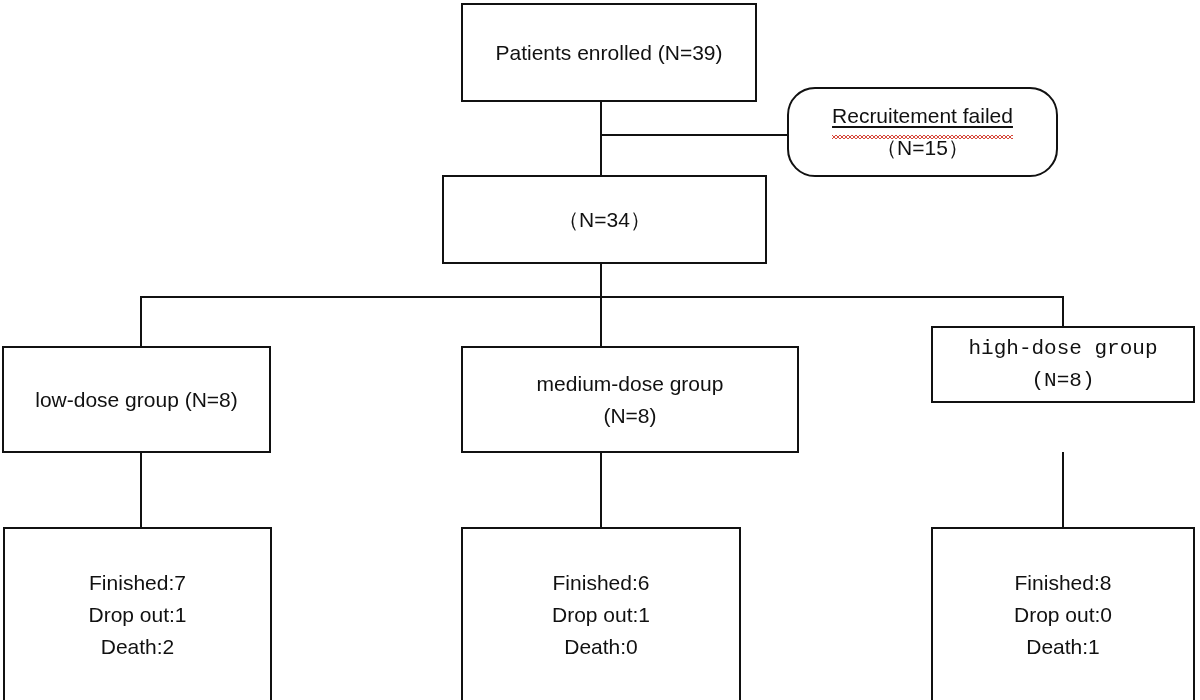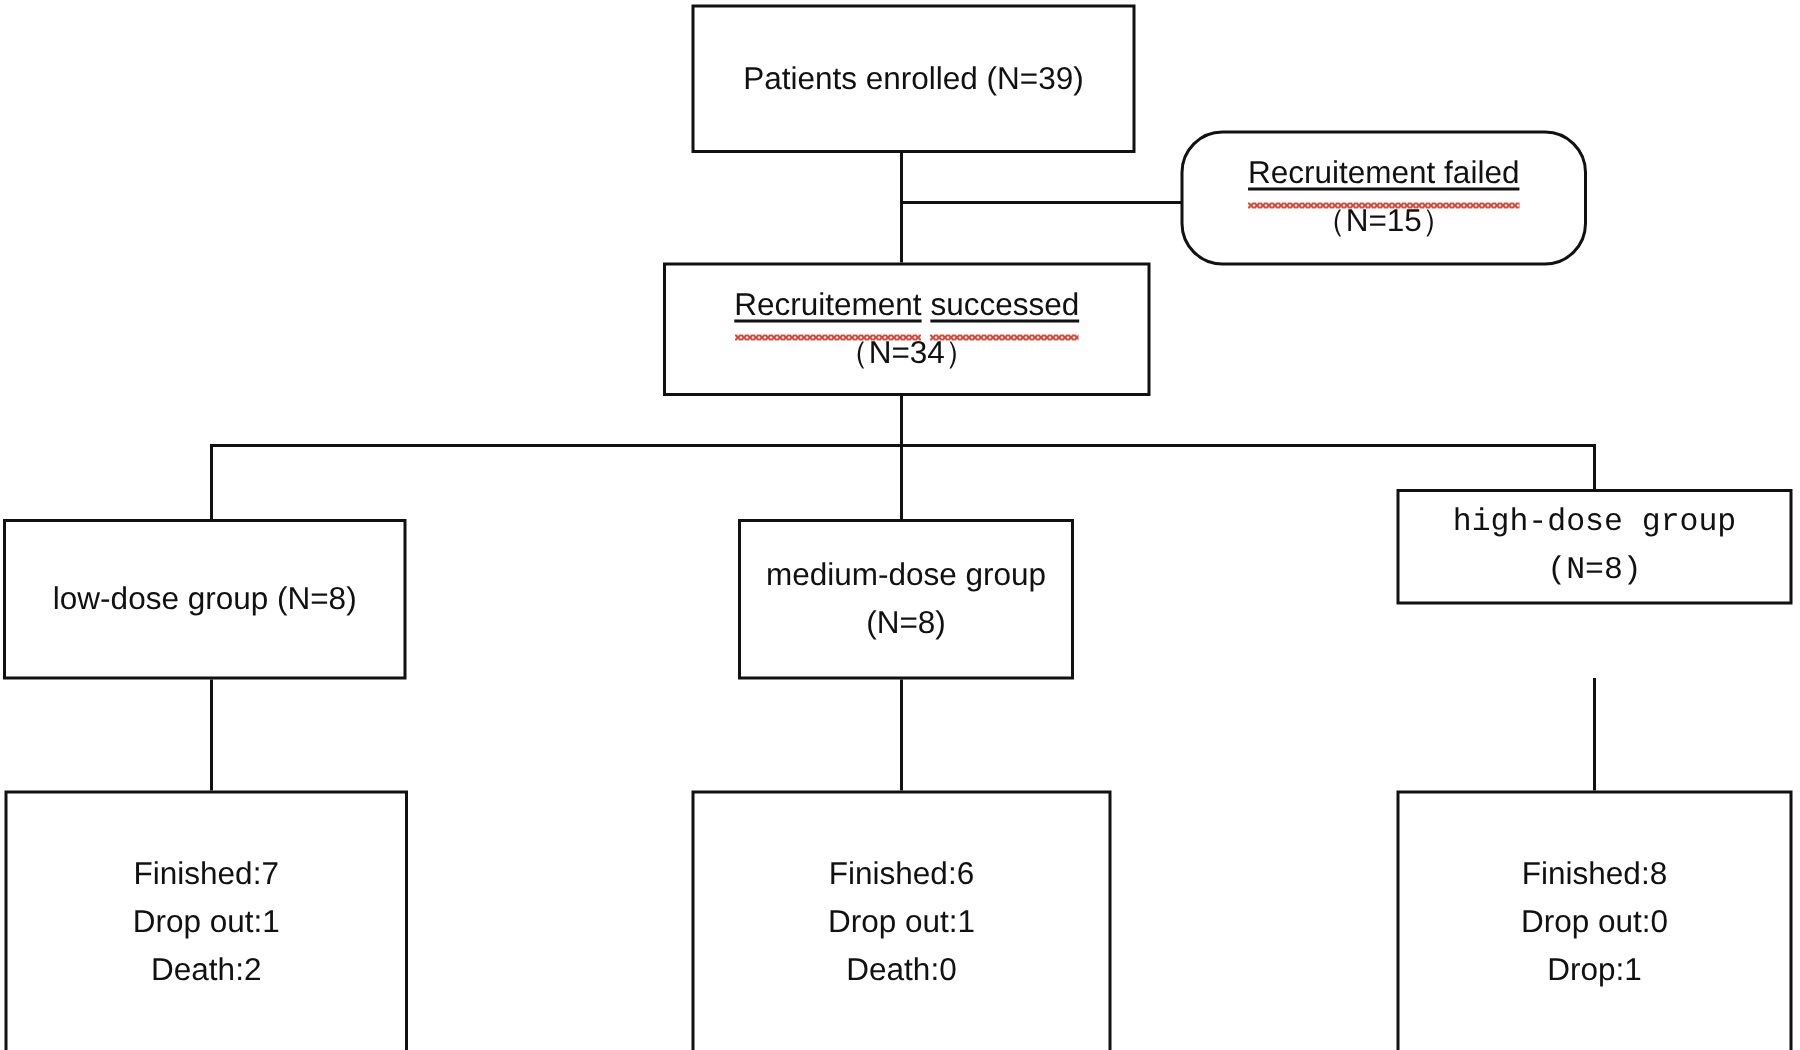--- a/index.html
+++ b/index.html
@@ -75,21 +75,21 @@
     border-top: 2.5px solid #111111;
     z-index: 1;
   }
 
   
   #node-enrolled     { left: 461px; top: 3px;   width: 296px; height: 99px;  }
   #node-failed       { left: 787px; top: 87px;  width: 271px; height: 90px; border-radius: 28px;  }
   #node-successed    { left: 442px; top: 175px; width: 325px; height: 89px;  }
 
   #node-low-dose     { left: 2px;   top: 346px; width: 269px; height: 107px; }
-  #node-medium-dose  { left: 461px; top: 346px; width: 224px; height: 107px; margin-left: 31px; }
+  #node-medium-dose  { left: 461px; top: 346px; width: 338px; height: 107px; }
   #node-high-dose    { left: 931px; top: 326px; width: 264px; height: 77px; font-family: Liberation Mono, monospace; }
 
   #node-low-outcome     { left: 3px;   top: 527px; width: 269px; height: 176px; }
   #node-medium-outcome  { left: 461px; top: 527px; width: 280px; height: 176px; }
   #node-high-outcome    { left: 931px; top: 527px; width: 264px; height: 176px; }
 
   
   #conn-enrolled-trunk   { left: 600px; top: 100px; height: 77px; }
   #conn-failed-branch    { left: 600px; top: 134px; width: 189px; }
   #conn-successed-trunk  { left: 600px; top: 263px; height: 35px; }
@@ -122,23 +122,20 @@
   </div>
 
   <div class="node" id="node-failed">
     <span class="line">
       <span class="spell">Recruitement failed</span>
     </span>
     <span class="line">（N=15）</span>
   </div>
 
   <div class="node" id="node-successed">
-    <span class="line">
-      <span class="spell">Recruitement</span><span>&nbsp;</span><span class="spell">successed</span>
-    </span>
     <span class="line">（N=34）</span>
   </div>
 
   <div class="node" id="node-low-dose">
     <span class="line">low-dose group (N=8)</span>
   </div>
 
   <div class="node" id="node-medium-dose">
     <span class="line">medium-dose group</span>
     <span class="line">(N=8)</span>
@@ -157,16 +154,16 @@
 
   <div class="node" id="node-medium-outcome">
     <span class="line">Finished:6</span>
     <span class="line">Drop out:1</span>
     <span class="line">Death:0</span>
   </div>
 
   <div class="node" id="node-high-outcome">
     <span class="line">Finished:8</span>
     <span class="line">Drop out:0</span>
-    <span class="line">Drop:1</span>
+    <span class="line">Death:1</span>
   </div>
 
 </div>
 
 </body></html>

